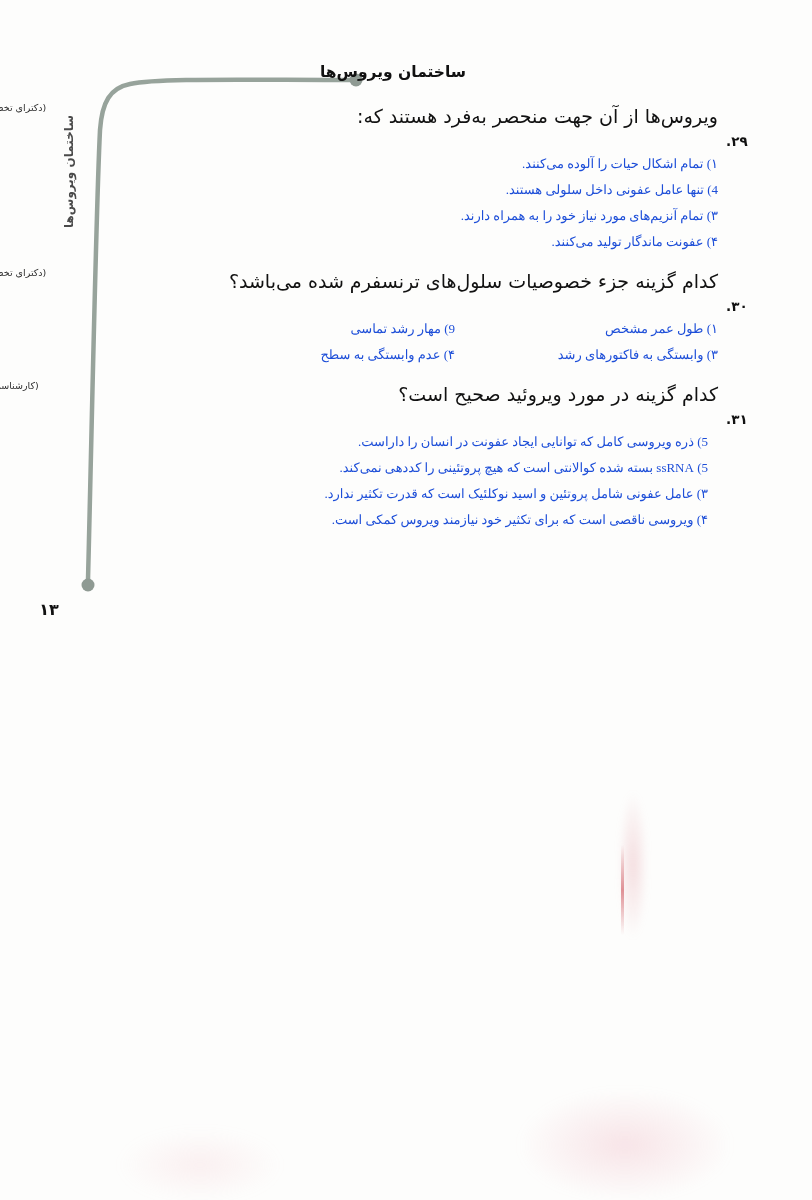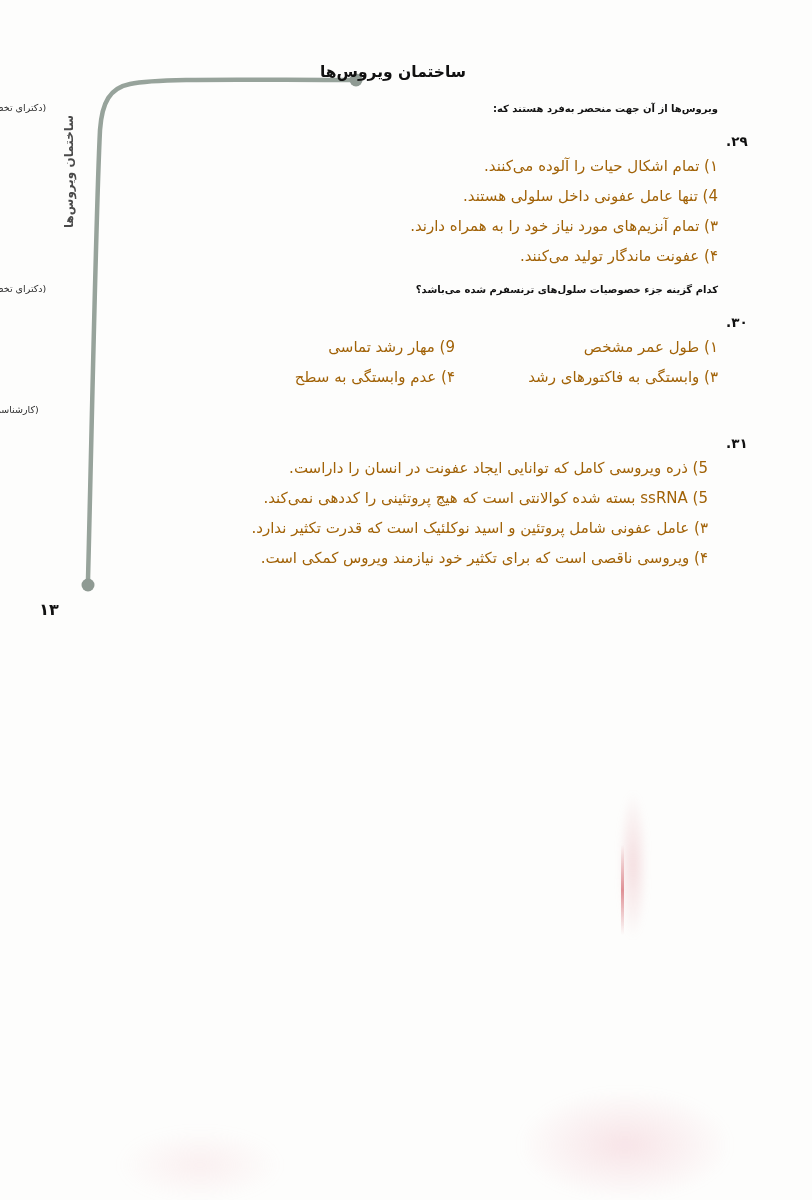--- a/index.html
+++ b/index.html
@@ -98,22 +98,22 @@
   .qnum {
     font-size: 13.5px;
     font-weight: bold;
     min-width: 26px;
     text-align: left;
     padding-top: 1px;
     color: #111;
     margin-top: 32px;
   }
   .qtext {
-    font-size: 10px;
-    font-weight: bold;
+    font-size: 19px;
+    font-weight: normal;
     line-height: 1.75;
     color: #111;
     flex: 0 1 auto;
   }
   .qsource {
     position: absolute;
     left: -400px;
     top: 2px;
     width: 390px;
     text-align: left;
@@ -127,24 +127,25 @@
     margin-top: 2px;
     padding-right: 34px;
   }
   .opt-row {
     display: flex;
     flex-direction: row;
     justify-content: flex-start;
     gap: 0px;
   }
   .opt {
-    font-size: 15px;
+    font-size: 13px;
     line-height: 2.0;
-    color: #a16207;
+    color: #1d4ed8;
     white-space: nowrap;
+    font-family: Liberation Serif, serif;
   }
   .opt.half {
     width: 50%;
   }
   .opt.full {
     width: 100%;
   }
 
   
   .smudge1 {
@@ -241,20 +242,21 @@
         <div class="opt-row">
           <span class="opt half">۳) وابستگی به فاکتورهای رشد</span>
           <span class="opt half">۴) عدم وابستگی به سطح</span>
         </div>
       </div>
     </div>
 
     <div class="qblock">
       <div class="qhead">
         <span class="qnum">۳۱.</span>
+        <span class="qtext">کدام گزینه در مورد ویروئید صحیح است؟</span>
         <span class="qsource">(کارشناسی ارشد مجموعه علوم آزمایشگاهی ۳ سال ۴۰۴-۴۰۳)</span>
       </div>
       <div class="opts" style="padding-right:44px;">
         <div class="opt-row">
           <span class="opt full">5) ذره ویروسی کامل که توانایی ایجاد عفونت در انسان را داراست.</span>
         </div>
         <div class="opt-row">
           <span class="opt full">5) ssRNA بسته شده کوالانتی است که هیچ پروتئینی را کددهی نمی‌کند.</span>
         </div>
         <div class="opt-row">

